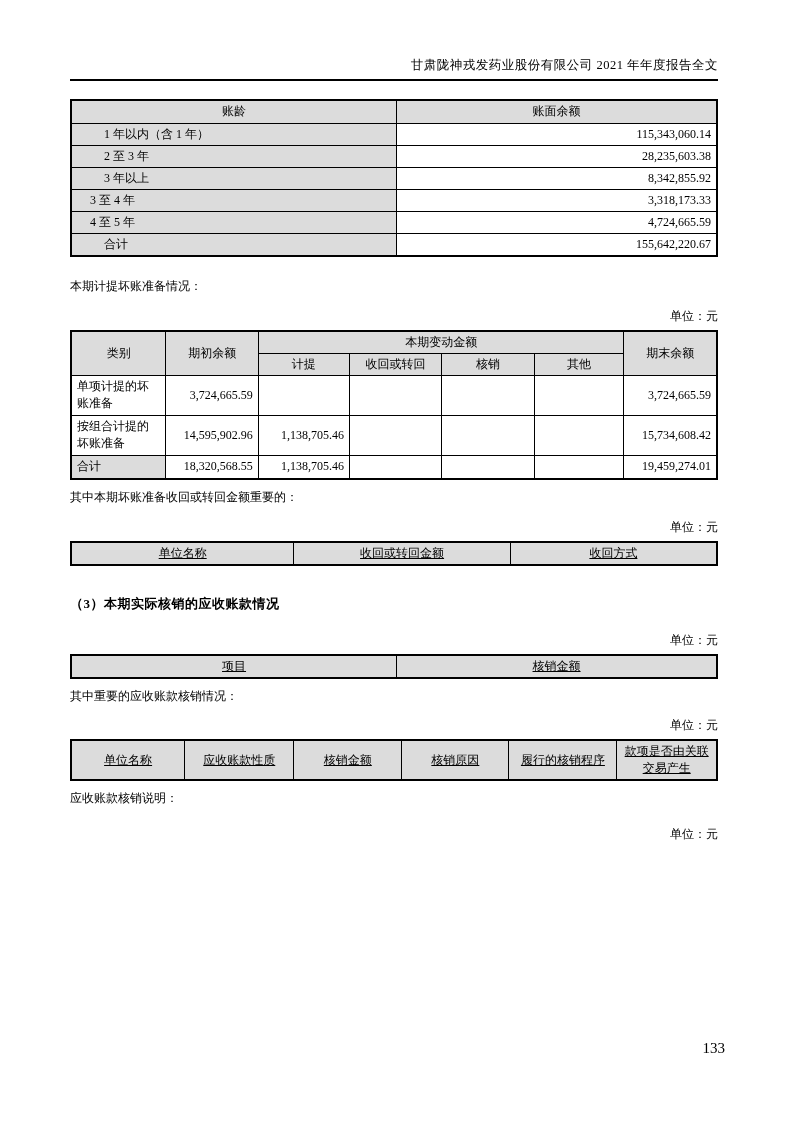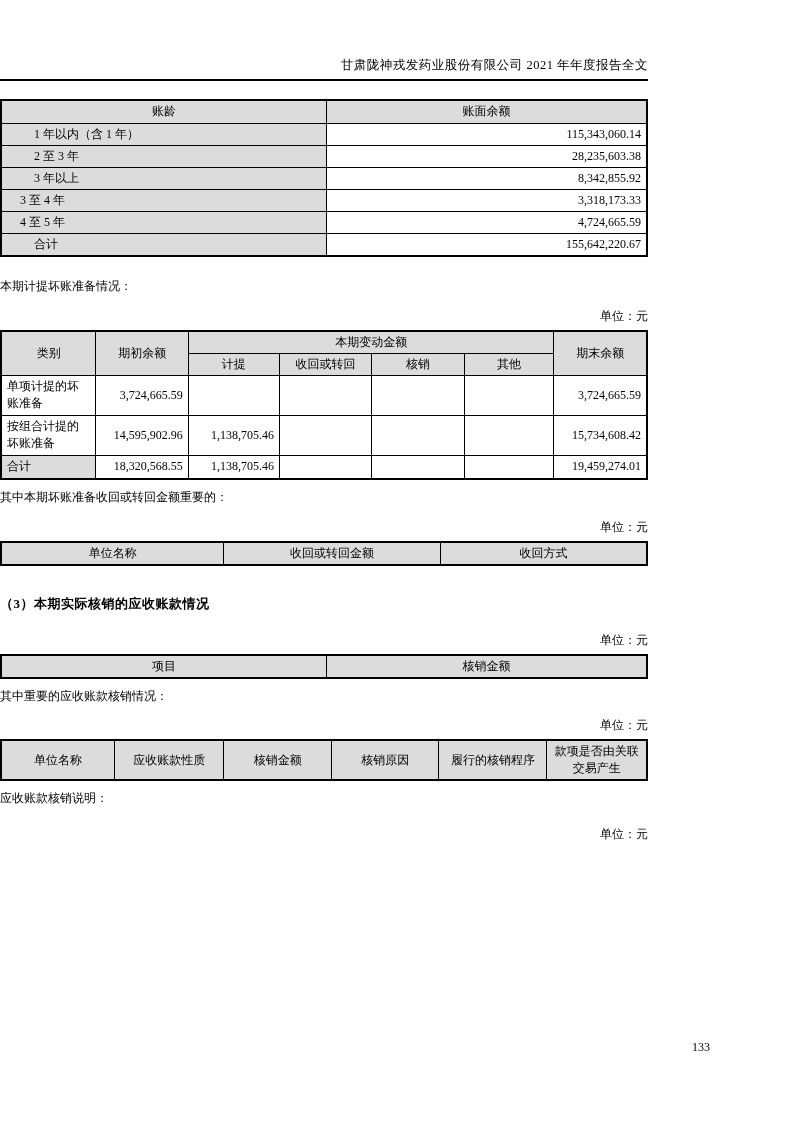--- a/index.html
+++ b/index.html
@@ -4,21 +4,21 @@
 <style>
   * { box-sizing: border-box; }
   html, body { margin: 0; padding: 0; }
   body {
     width: 793px; height: 1122px;
     background: #ffffff;
     font-family: "Liberation Serif", "DejaVu Serif", serif;
     color: #000;
   }
   .page { position: relative; width: 793px; height: 1122px; overflow: hidden; background: #fff; }
-  .content { width: 648px; }
+  .content { width: 648px; margin-left: 70px; }
 
   .report-header {
     padding-top: 57px;
     padding-bottom: 5px;
     border-bottom: 2px solid #000;
     text-align: right;
     font-size: 12.5px;
     letter-spacing: 0.5px;
   }
 
@@ -58,29 +58,29 @@
   .unit-line.big-gap { margin-top: 19px; }
 
   
   .provision-table { margin-top: 5px; }
   .provision-table th { height: 20px; }
   .provision-table td { height: 24px; }
   .provision-table td.tall { height: 40px; }
   .provision-table td.lbl { text-align: left; }
   .provision-table td.val { text-align: right; }
 
-  .simple-table { margin-top: 5px; }
+  .simple-table { margin-top: 5px; text-decoration: underline; }
   .simple-table th { height: 20px; }
   .wide-head th { height: 38px; }
 
   .page-number {
     position: absolute;
     top: 1040px;
-    right: 83px;
-    font-size: 12px;
+    right: 68px;
+    font-size: 15px;
   }
 </style>
 </head>
 <body>
 
 <div class="page">
   <div class="content">
 
     <div class="report-header">甘肃陇神戎发药业股份有限公司 2021 年年度报告全文</div>
 

